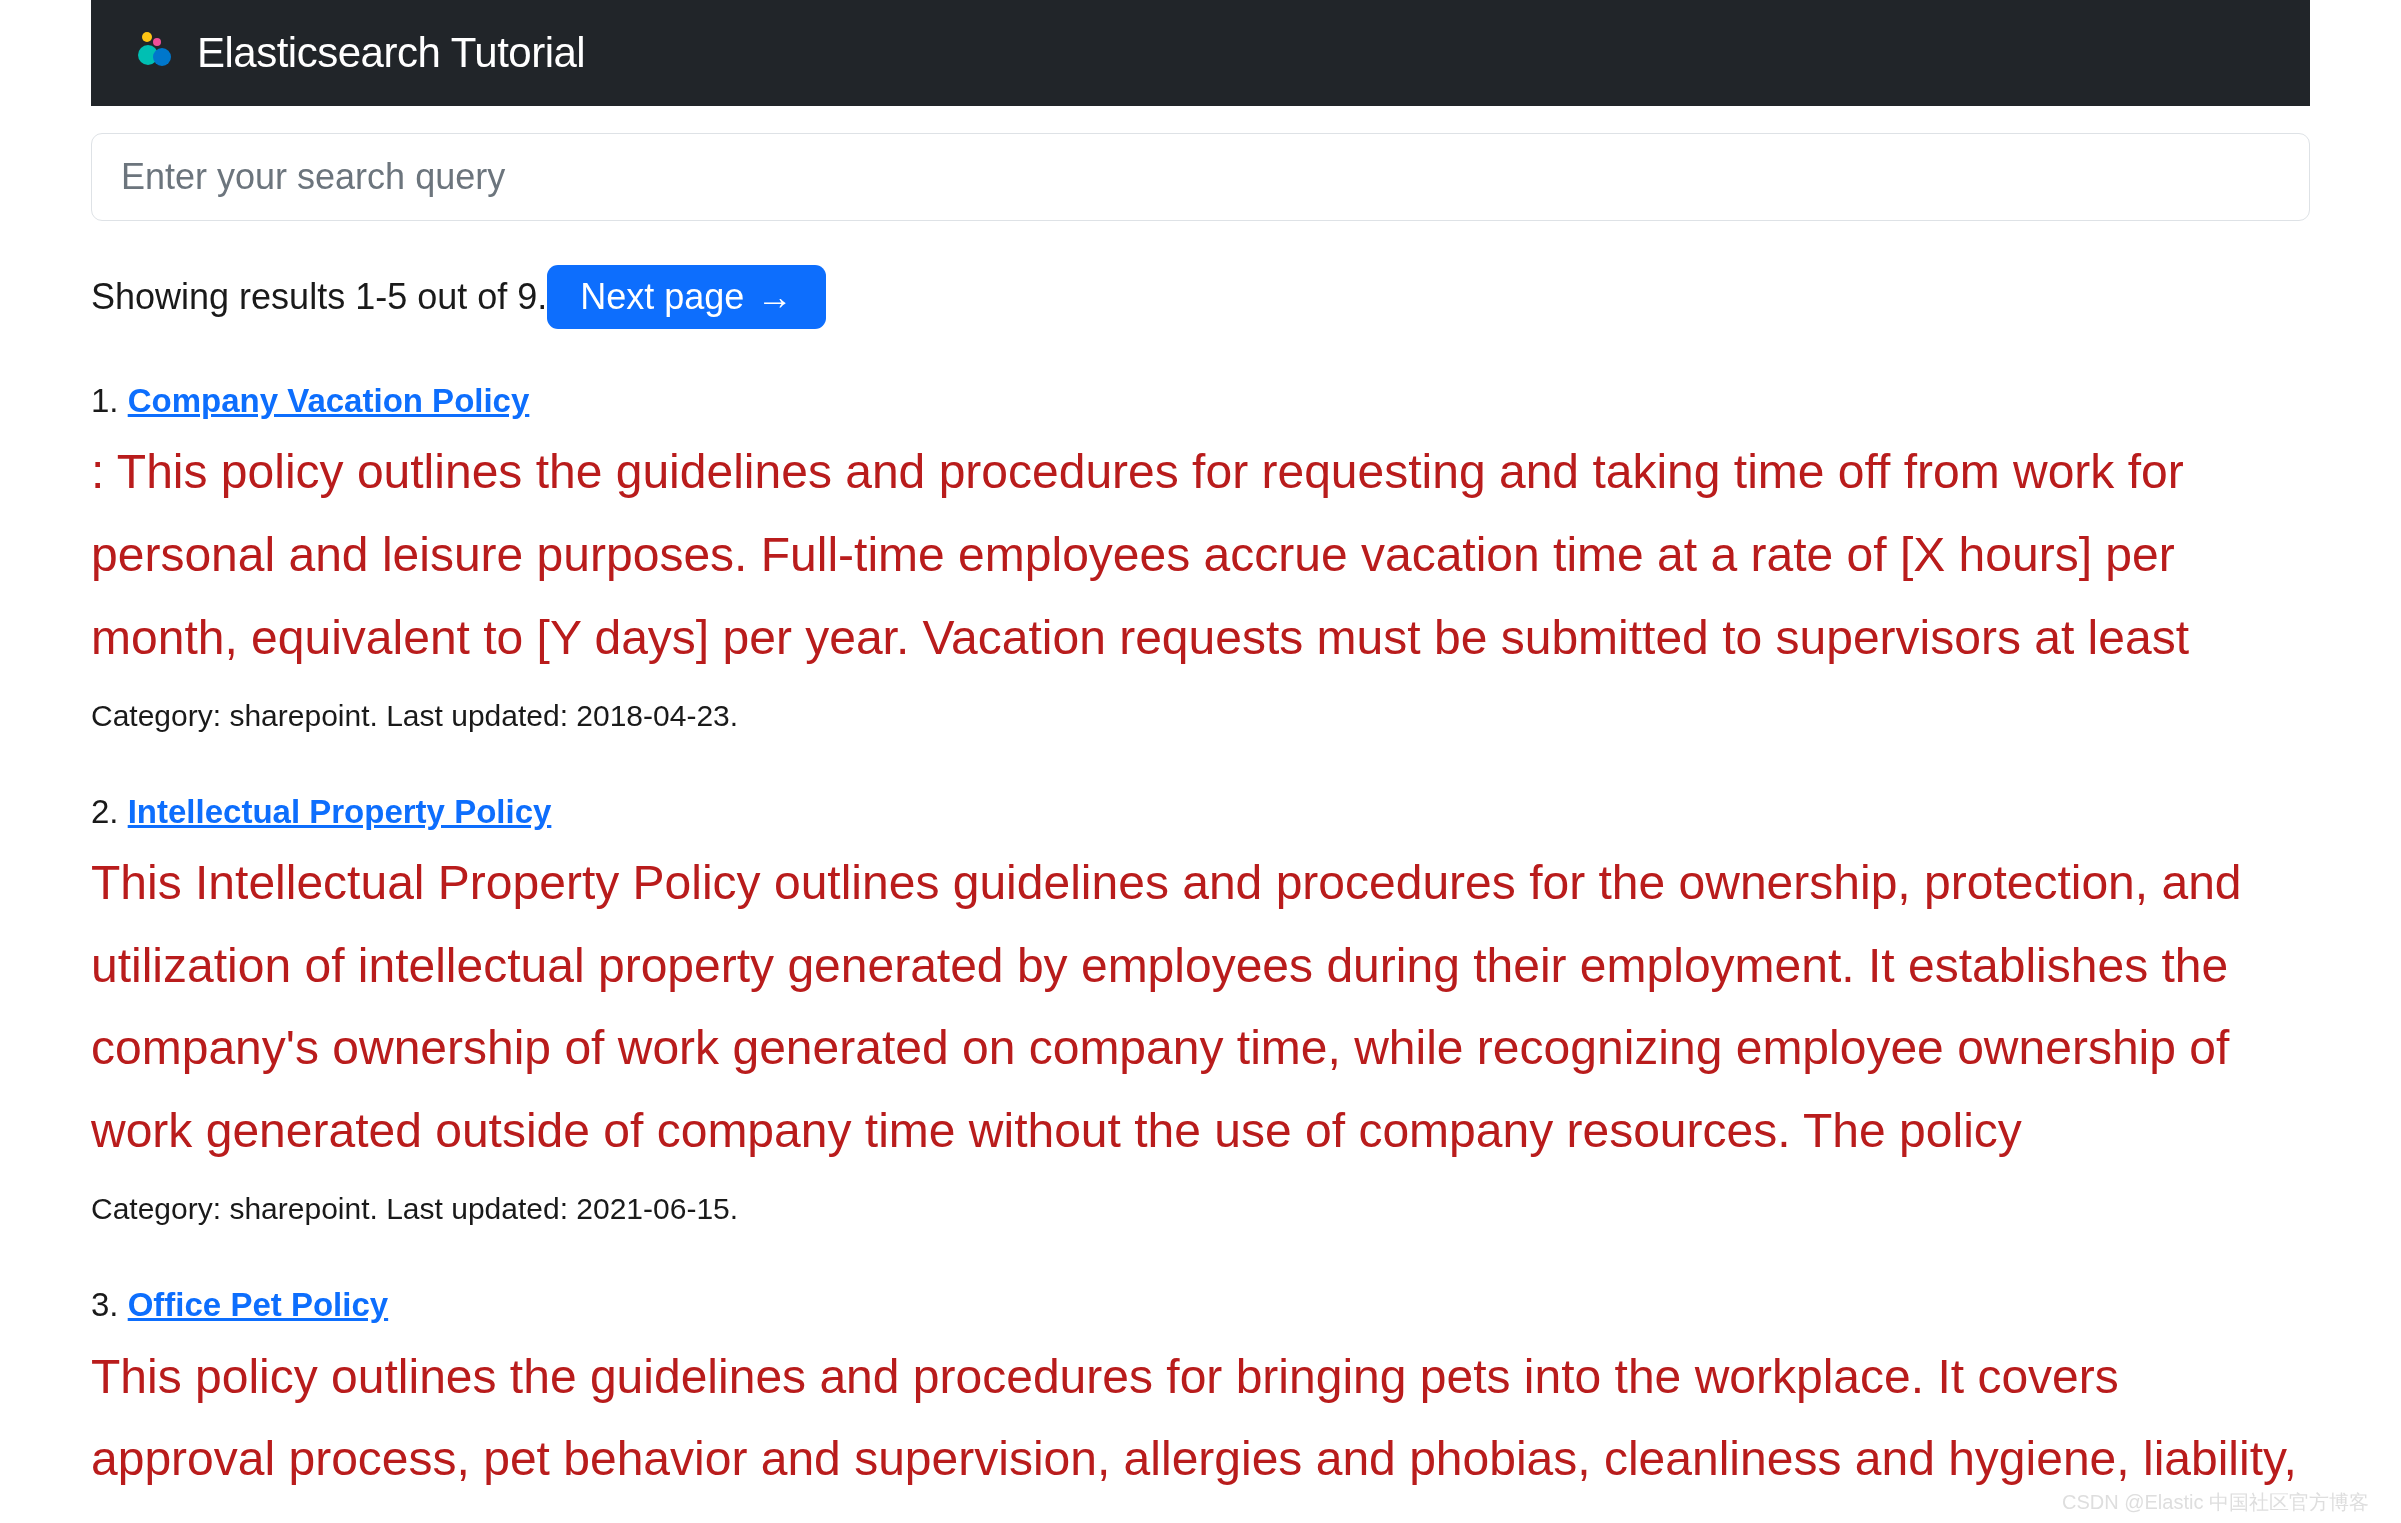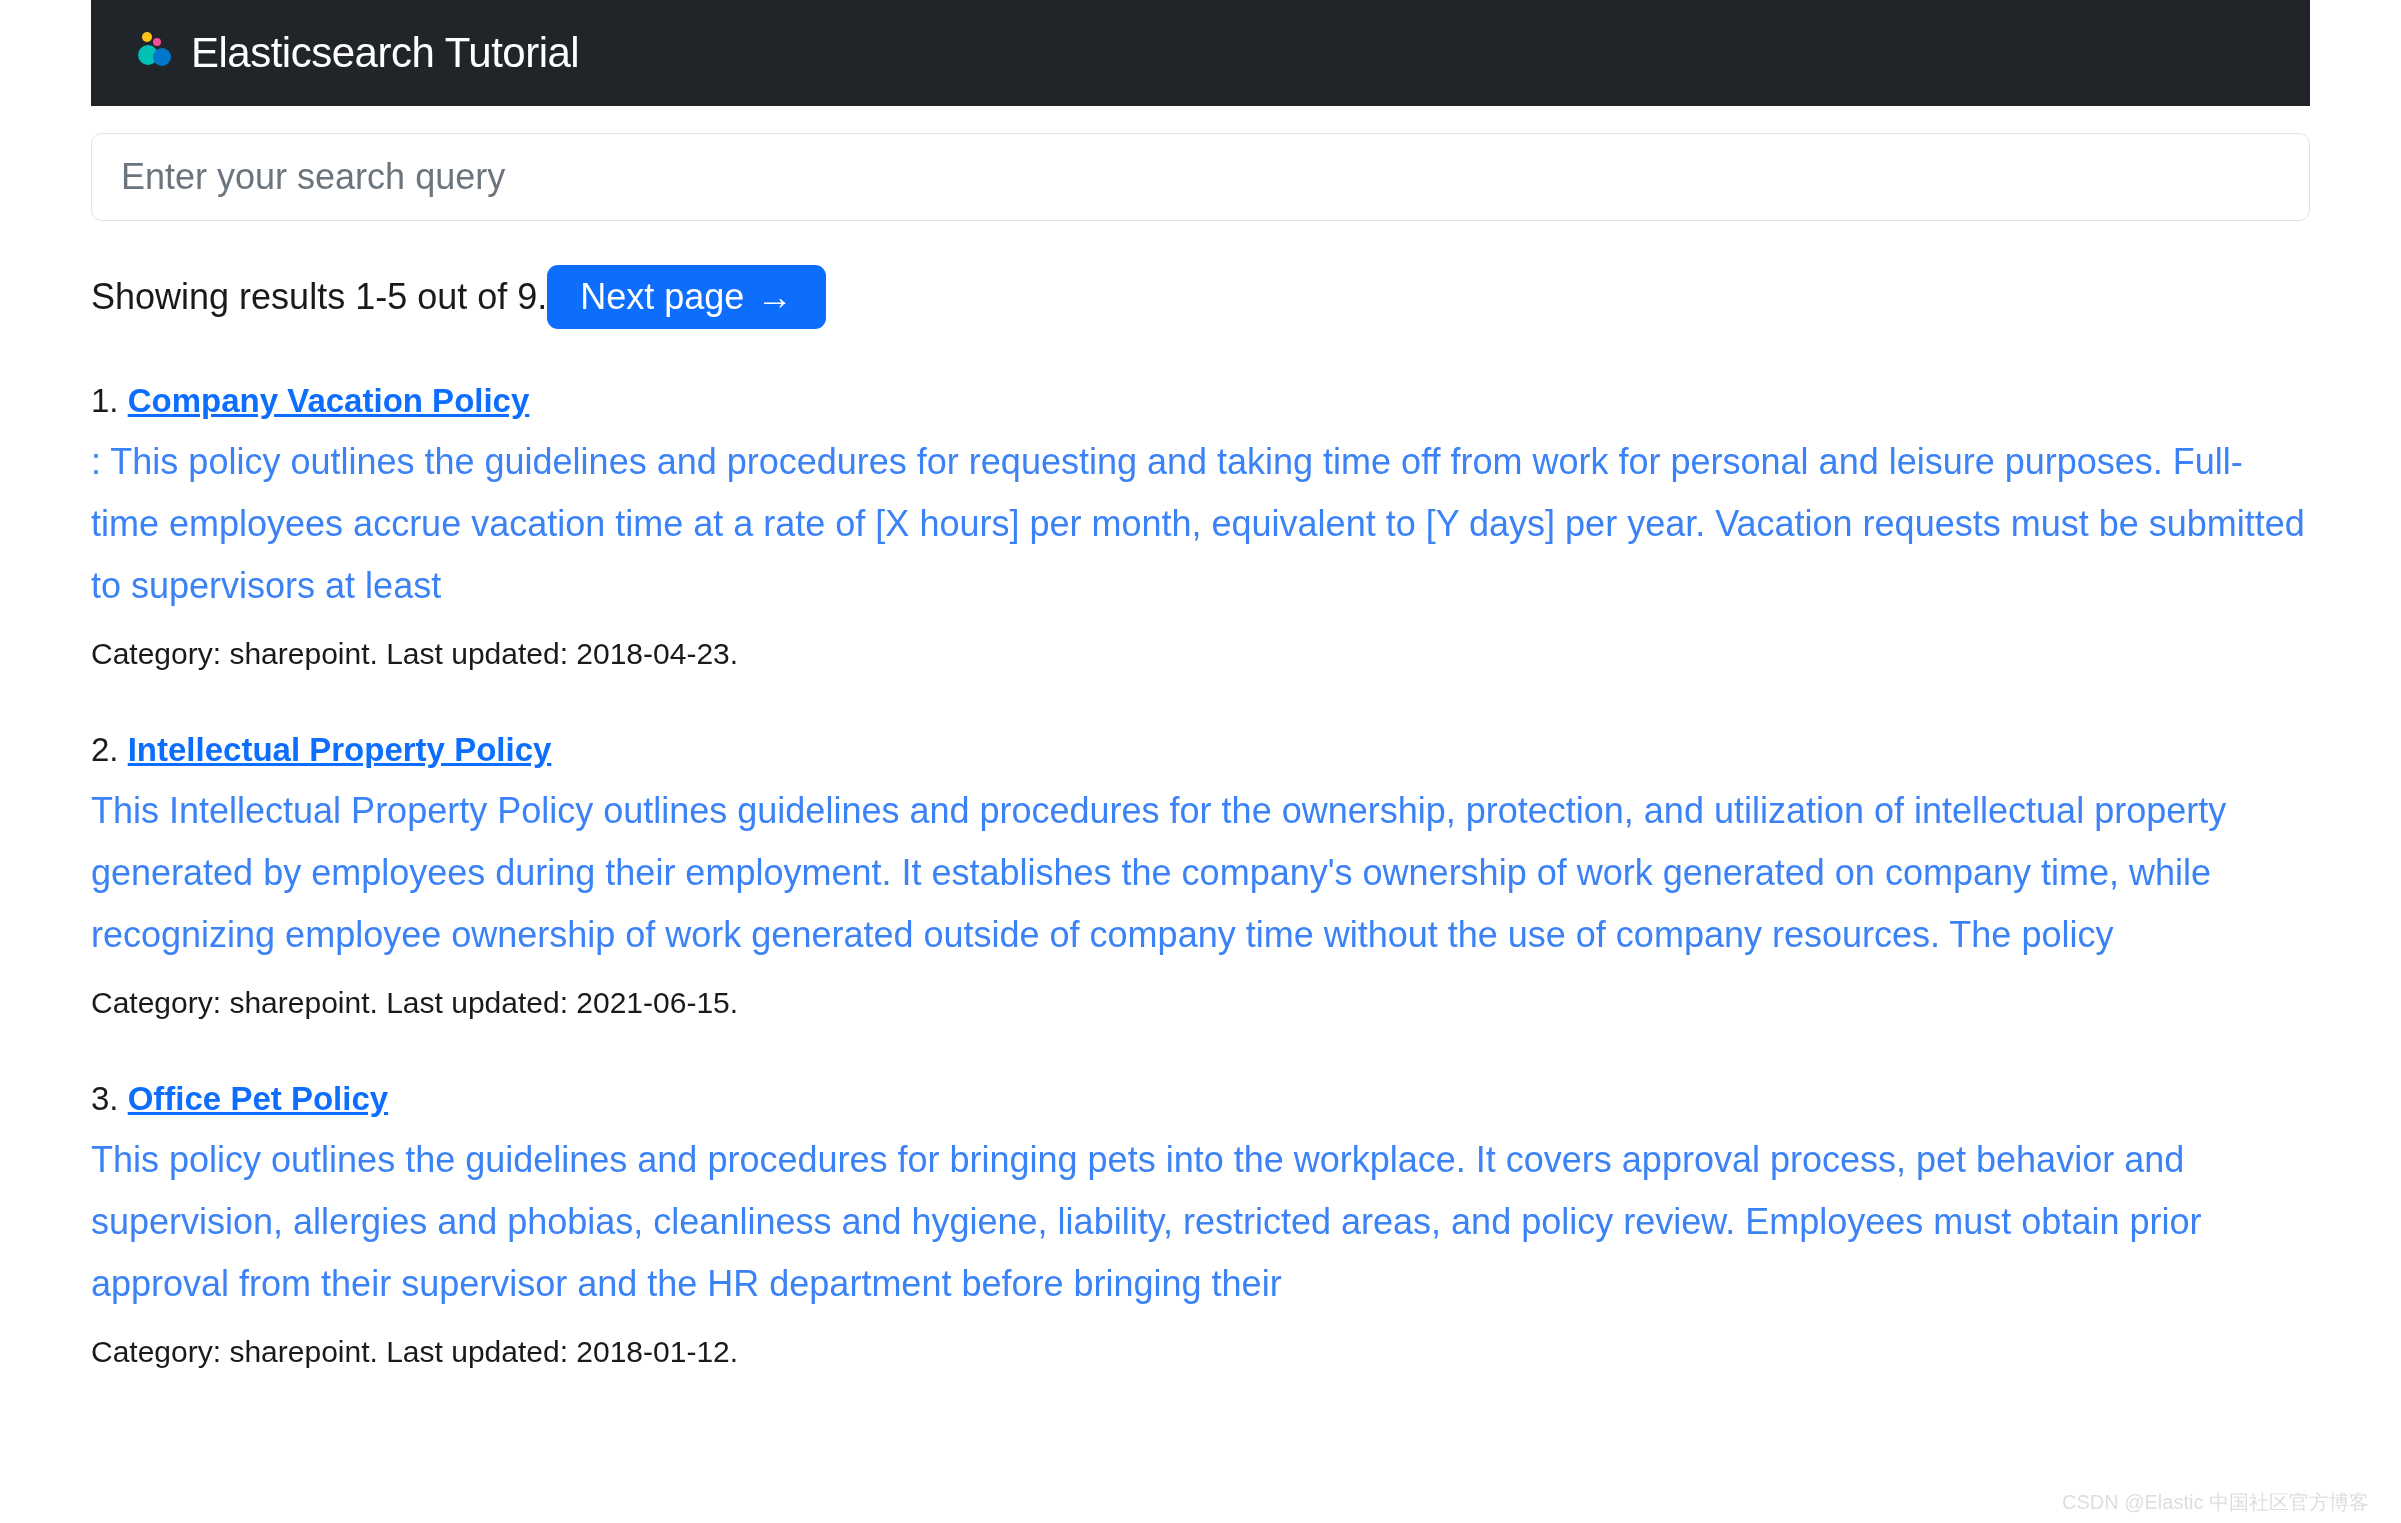--- a/index.html
+++ b/index.html
@@ -15,21 +15,21 @@
     }
     .page-wrapper {
       padding: 0 91px;
     }
     .header {
       background: #212529;
       color: #fff;
       padding: 29px 42px;
       display: flex;
       align-items: center;
-      gap: 16px;
+      gap: 22px;
     }
     .logo-icon {
       width: 42px;
       height: 42px;
       position: relative;
       flex-shrink: 0;
     }
     .logo-icon .circle {
       position: absolute;
       border-radius: 50%;
@@ -94,23 +94,23 @@
     }
     .result-index {
       color: #1a1a1a;
     }
     .result-link {
       color: #0d6efd;
       font-weight: 700;
       text-decoration: underline;
     }
     .result-snippet {
-      font-size: 36px;
+      font-size: 48px;
       line-height: 1.72;
-      color: #3b82f6;
+      color: #b91c1c;
       margin-top: 7.3px;
     }
     .result-meta {
       font-size: 30px;
       color: #1a1a1a;
       margin-top: 12.7px;
       line-height: 1.6;
     }
     .watermark {
       position: fixed;

